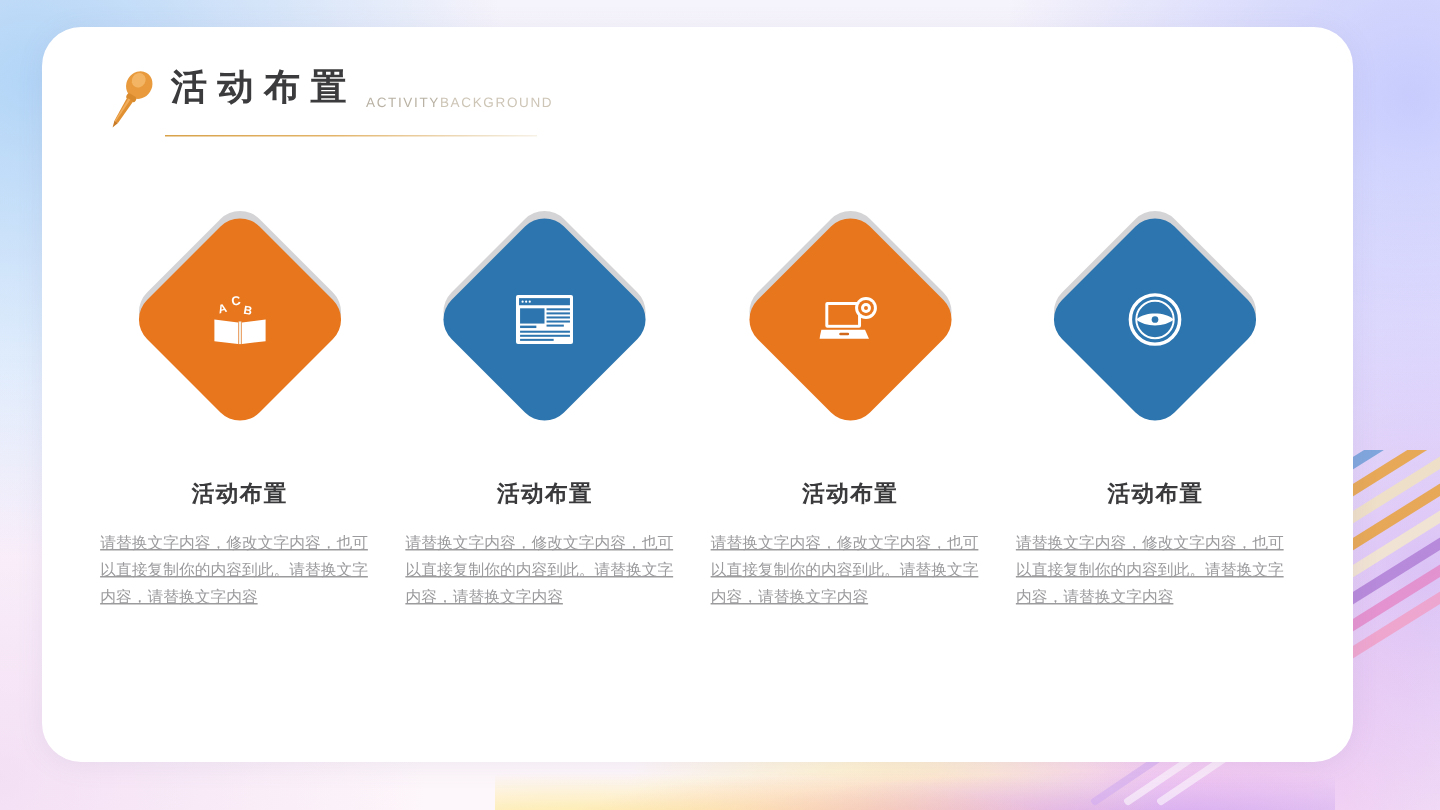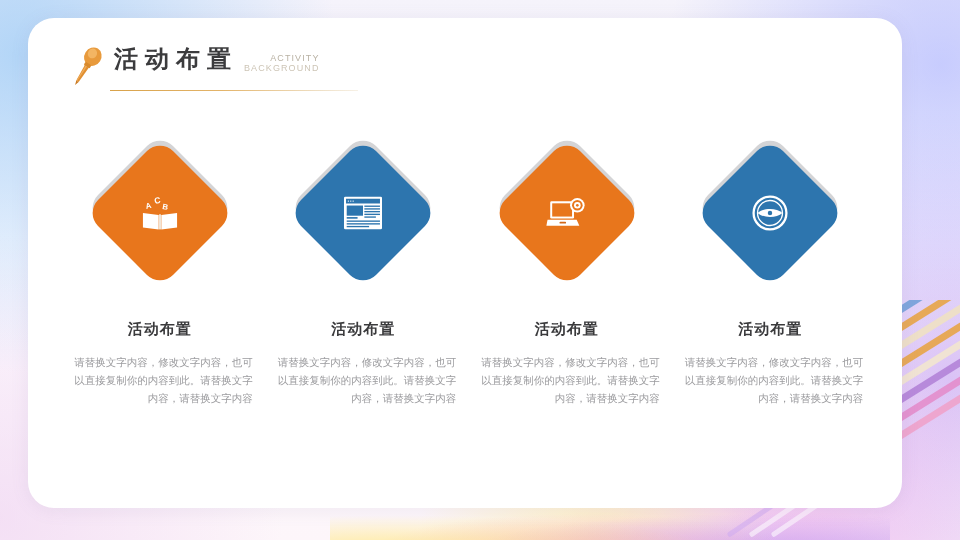--- a/index.html
+++ b/index.html
@@ -66,23 +66,22 @@
 
   
   .header { position:absolute; left:28px; top:22px; height:60px; }
   .mic-icon { position:absolute; left:8px; top:2px; width:46px; height:48px; }
   .title-row { position:absolute; left:58px; top:4px; display:flex; align-items:flex-end; }
   .title-cn {
     font-size:24px; font-weight:700; color:#3b3b3d; letter-spacing:7px;
     line-height:30px; white-space:nowrap;
   }
   .title-en {
-    margin-left:6px; margin-bottom:1px; display:flex; flex-direction:column;
+    margin-left:6px; margin-bottom:1px; display:flex; flex-direction:row;
     line-height:10px;
-    text-align:right;
   }
   .title-en span {
     font-size:9px; color:#b9b2a4; letter-spacing:1.1px; white-space:nowrap;
     font-family:"Liberation Sans",sans-serif;
   }
   .title-en .en2 { color:#cdc5b6; }
   .rule {
     position:absolute; left:54px; top:50px; width:248px; height:1px;
     background:linear-gradient(90deg,#d8a24a 0%, #e3b46a 45%, #efe0c6 85%, #f7f1e6 100%);
   }
@@ -103,22 +102,22 @@
   }
   .diamond.orange { background:#e8761c; }
   .diamond.blue   { background:#2d75ae; }
   .dc { transform:rotate(-45deg); display:flex; align-items:center; justify-content:center; }
 
   .col-title {
     margin-top:32px; font-size:15px; font-weight:700;
     color:#3a3a3c; letter-spacing:1px;
   }
   .col-body {
-    margin-top:14px; width:186px; text-align:right;
-    font-size:10.5px; line-height:18px; color:#9b9b9e;
+    margin-top:14px; width:186px; text-align:left;
+    font-size:10.5px; line-height:18px; color:#9b9b9e;text-decoration:underline;
   }
 
   svg { display:block; }
 </style>
 </head>
 <body>
 
 <div class="stripes-right">
   <i></i>
     <i></i>

